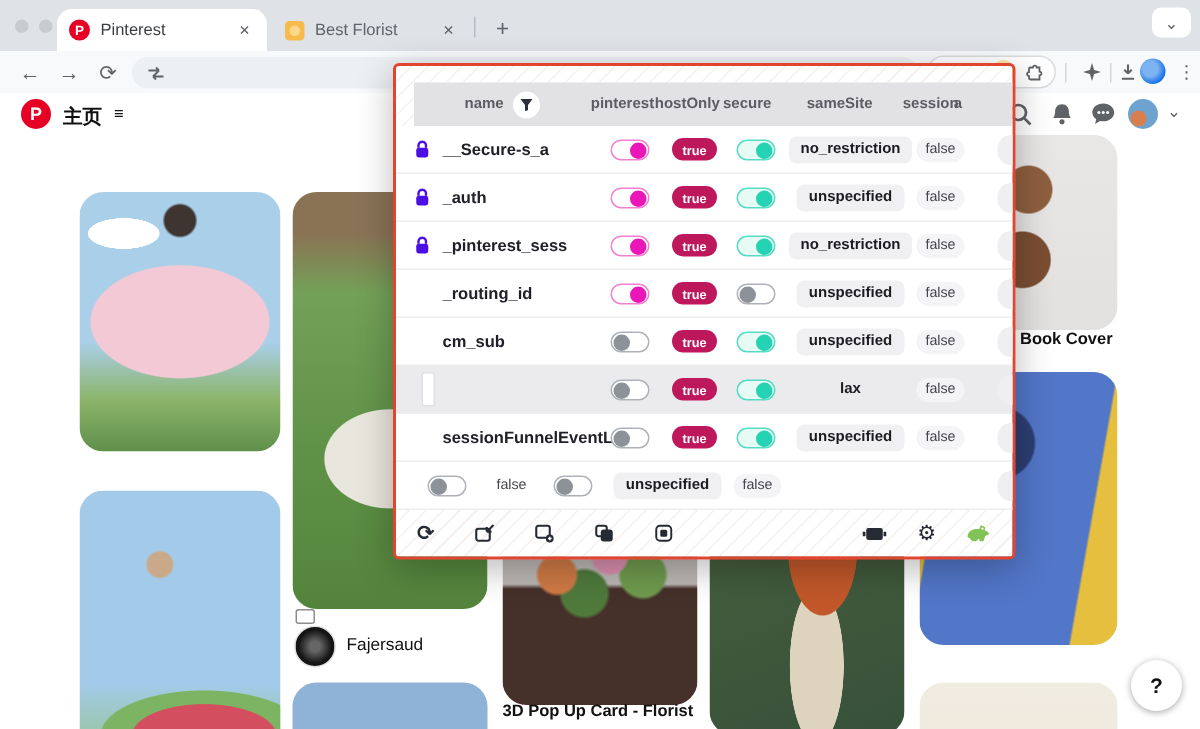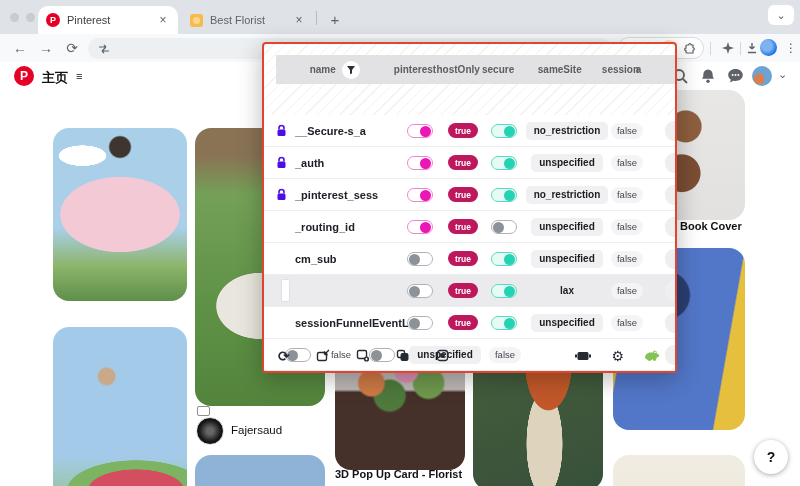--- a/index.html
+++ b/index.html
@@ -89,21 +89,21 @@
 
   
   .popup{position:absolute;left:262px;top:42px;width:415px;height:331px;box-sizing:border-box;border:2px solid #e0462f;border-radius:4px;z-index:40;overflow:hidden;
     background:repeating-linear-gradient(135deg,#ffffff 0 7px,#f6f0ee 7px 8px);box-shadow:0 6px 24px rgba(0,0,0,.28);}
   .phead{position:absolute;left:12px;top:11px;right:0;height:29px;background:#e2e2e5;display:flex;align-items:center;font-size:10px;font-weight:bold;color:#5c5c62;}
   .hc{text-align:center;}
   .hc.name{width:120px;display:flex;align-items:center;justify-content:center;gap:6px;}
   .filtbtn{width:18px;height:18px;border-radius:50%;background:#fff;display:flex;align-items:center;justify-content:center;}
   .hc.httpOnly{width:44px;}.hc.hostOnly{width:42px;}.hc.secure{width:40px;}
   .hc.sameSite{width:86px;}.hc.session{width:34px;}.hc.actions{width:40px;text-align:left;}
-  .rows{position:absolute;left:0;top:40px;right:0;margin-top:31px;}
+  .rows{position:absolute;left:0;top:40px;right:0;}
   .crow{height:32px;display:flex;align-items:center;background:#fff;border-bottom:1px solid #eeeef0;padding-left:12px;box-sizing:border-box;}
   .crow.hl{background:#ebebee;}
   .cell{display:flex;align-items:center;justify-content:center;flex:none;}
   .cell.name{width:122px;justify-content:flex-start;position:relative;padding-left:19px;box-sizing:border-box;font-size:11px;font-weight:bold;color:#202028;}
   .cell.name .lock{position:absolute;left:0;top:50%;transform:translateY(-50%);}
   .cell.w-http{width:44px;}.cell.w-host{width:42px;}.cell.w-sec{width:40px;}
   .cell.w-same{width:86px;}.cell.w-sess{width:34px;}
   .cutpill{margin-left:auto;margin-right:-8px;width:18px;height:20px;border-radius:10px;background:#efeff1;flex:none;}
   .tg{width:26px;height:14px;border-radius:8px;position:relative;box-sizing:border-box;flex:none;}
   .tg .kn{position:absolute;top:1px;width:11px;height:11px;border-radius:50%;}

